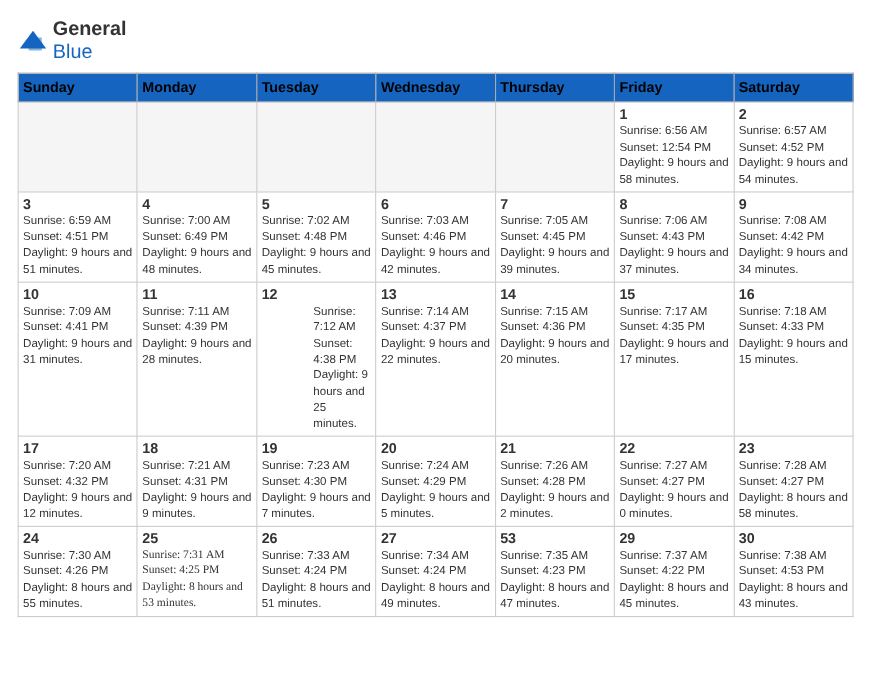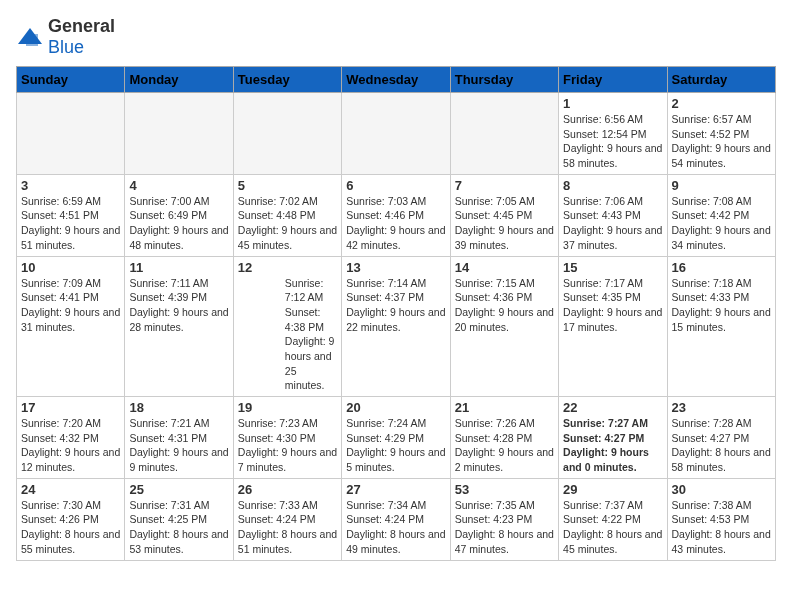--- a/index.html
+++ b/index.html
@@ -239,41 +239,41 @@
 Daylight: 9 hours and 5 minutes.</div>
         </td>
         <td>
           <span class="day-num">21</span>
           <div class="day-info" style="white-space: pre-line;">Sunrise: 7:26 AM
 Sunset: 4:28 PM
 Daylight: 9 hours and 2 minutes.</div>
         </td>
         <td>
           <span class="day-num">22</span>
-          <div class="day-info" style="white-space: pre-line; font-weight: bold;">Sunrise: 7:27 AM
+          <div class="day-info" style="white-space: pre-line;">Sunrise: 7:27 AM
 Sunset: 4:27 PM
 Daylight: 9 hours and 0 minutes.</div>
         </td>
         <td>
           <span class="day-num">23</span>
           <div class="day-info" style="white-space: pre-line;">Sunrise: 7:28 AM
 Sunset: 4:27 PM
 Daylight: 8 hours and 58 minutes.</div>
         </td>
       </tr>
       <tr>
         <td>
           <span class="day-num">24</span>
           <div class="day-info" style="white-space: pre-line;">Sunrise: 7:30 AM
 Sunset: 4:26 PM
 Daylight: 8 hours and 55 minutes.</div>
         </td>
         <td>
           <span class="day-num">25</span>
-          <div class="day-info" style="white-space: pre-line;">Sunrise: 7:31 AM
+          <div class="day-info" style="white-space: pre-line; font-family: Liberation Serif, serif;">Sunrise: 7:31 AM
 Sunset: 4:25 PM
 Daylight: 8 hours and 53 minutes.</div>
         </td>
         <td>
           <span class="day-num">26</span>
           <div class="day-info" style="white-space: pre-line;">Sunrise: 7:33 AM
 Sunset: 4:24 PM
 Daylight: 8 hours and 51 minutes.</div>
         </td>
         <td>

